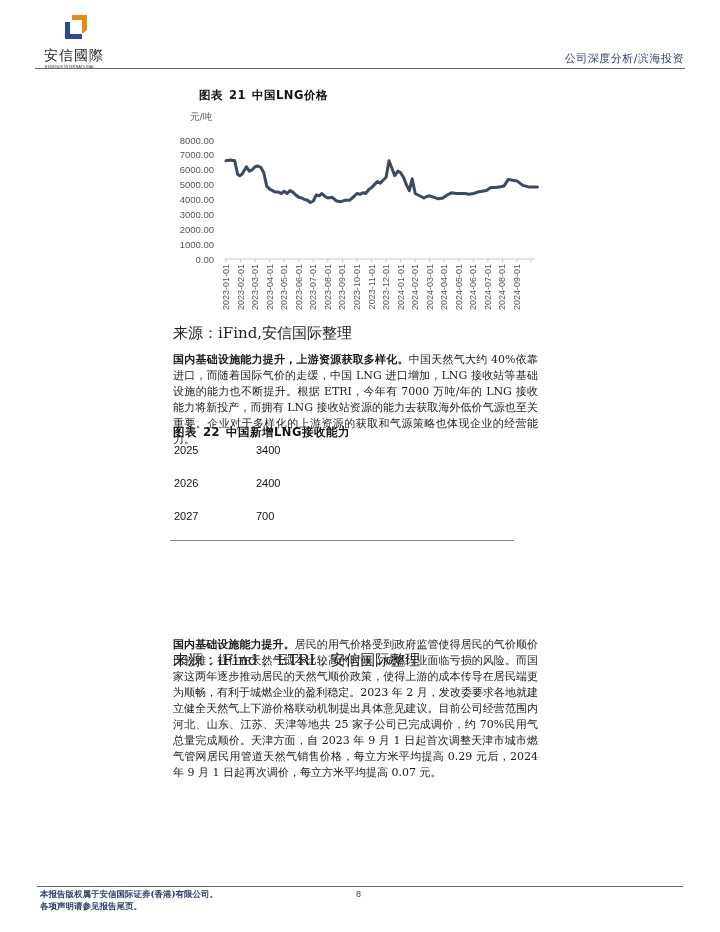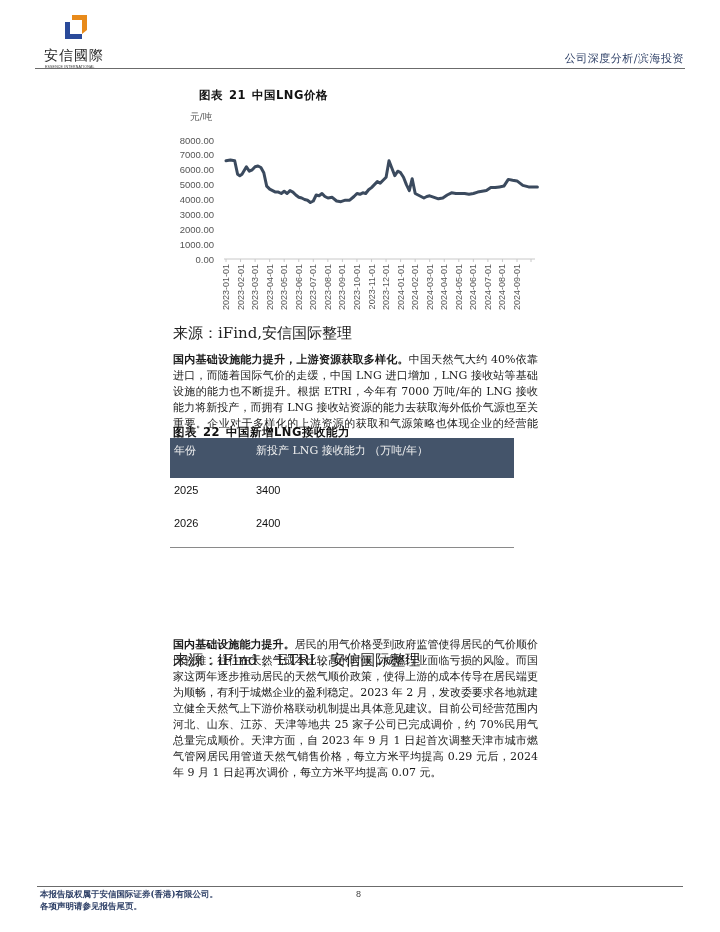--- a/index.html
+++ b/index.html
@@ -135,31 +135,31 @@
 
 <div class="para para-1">
   <b>国内基础设施能力提升，上游资源获取多样化。</b><span>中国天然气大约 40%依靠进口，而随着国际气价的走缓，中国 LNG 进口增加，LNG 接收站等基础设施的能力也不断提升。根据 ETRI，今年有 7000 万吨/年的 LNG 接收能力将新投产，而拥有 LNG 接收站资源的能力去获取海外低价气源也至关重要。企业对于多样化的上游资源的获取和气源策略也体现企业的经营能力。</span>
 </div>
 
 <div class="tbl-title">
   <span>图表</span><span style="display:inline-block;width:6px"></span><span>22</span><span style="display:inline-block;width:6px"></span><span>中国新增LNG接收能力</span>
 </div>
 
 <div class="tbl">
-  <div class="tbl-head">
-    <span class="c1">年份</span>
-    <span class="c2">新投产 LNG 接收能力 （万吨/年）</span>
-  </div>
   <div class="tbl-row">
     <span class="c1">2025</span>
     <span class="c2">3400</span>
   </div>
   <div class="tbl-row">
     <span class="c1">2026</span>
     <span class="c2">2400</span>
+  </div>
+  <div class="tbl-row">
+    <span class="c1">2027</span>
+    <span class="c2">700</span>
   </div>
   <div class="tbl-bottom"></div>
 </div>
 <div class="source source-2">来源：iFind， ETRI，安信国际整理</div>
 
 <div class="para para-2">
   <b>国内基础设施能力提升。</b><span>居民的用气价格受到政府监管使得居民的气价顺价比较难，往往在天然气成本比较高的时候，城燃行业面临亏损的风险。而国家这两年逐步推动居民的天然气顺价政策，使得上游的成本传导在居民端更为顺畅，有利于城燃企业的盈利稳定。2023 年 2 月，发改委要求各地就建立健全天然气上下游价格联动机制提出具体意见建议。目前公司经营范围内河北、山东、江苏、天津等地共 25 家子公司已完成调价，约 70%民用气总量完成顺价。天津方面，自 2023 年 9 月 1 日起首次调整天津市城市燃气管网居民用管道天然气销售价格，每立方米平均提高 0.29 元后，2024 年 9 月 1 日起再次调价，每立方米平均提高 0.07 元。</span>
 </div>
 
 <div class="footer-rule"></div>

